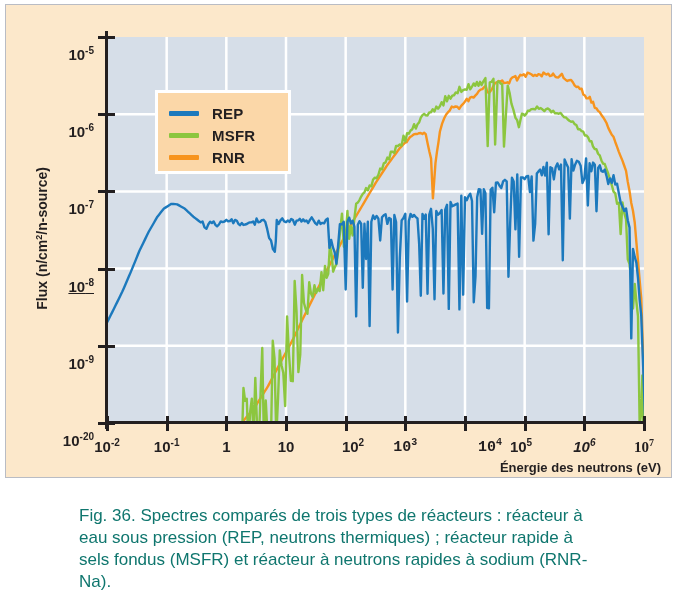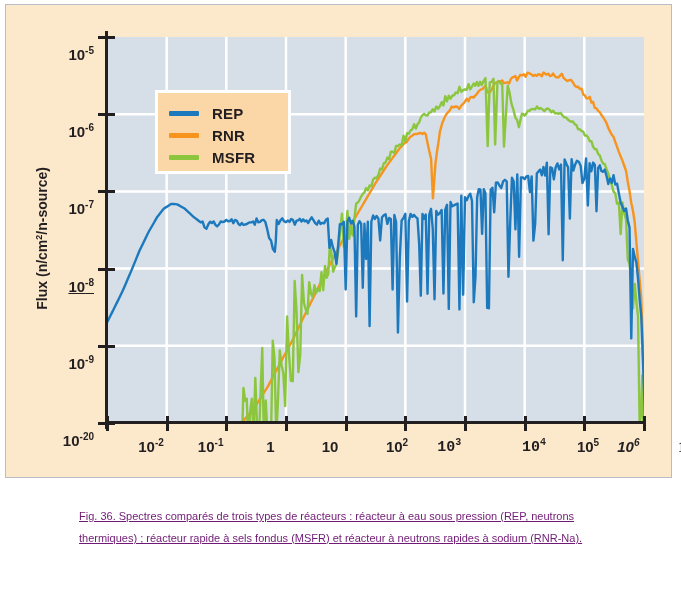--- a/index.html
+++ b/index.html
@@ -33,21 +33,21 @@
     position:absolute;right:0;
     font-size:15px;font-weight:bold;color:#231F20;white-space:nowrap;
     transform:translateY(-50%);
     margin-top:17px;
   }
   .ylabel sup{font-size:10px;vertical-align:super;}
   .ylabels-wrap{position:absolute;left:0;top:0;width:88px;height:474px;}
 
   .xlabel{
     position:absolute;top:432px;font-size:15px;font-weight:bold;color:#231F20;
-    white-space:nowrap;transform:translateX(-50%);margin-left:44px;
+    white-space:nowrap;transform:translateX(-50%);
   }
   .xlabel sup{font-size:10px;vertical-align:super;}
 
   
   #ytitle{
     position:absolute;left:-94px;top:225px;width:260px;
     text-align:center;
     font-size:14px;font-weight:bold;color:#231F20;
     transform:rotate(-90deg);transform-origin:center center;
     white-space:nowrap;
@@ -68,21 +68,21 @@
   .legend-row{display:flex;align-items:center;height:22px;padding-left:11px;}
   .legend-swatch{width:30px;height:5px;border-radius:1px;flex:0 0 auto;}
   .legend-text{
     margin-left:13px;font-size:15px;font-weight:bold;color:#231F20;
     letter-spacing:.2px;
   }
 
   
   #caption{
     position:absolute;left:79px;top:505px;width:520px;
-    font-size:11px;line-height:22px;color:#701a75;text-decoration:underline;
+    font-size:17px;line-height:22px;color:#0f766e;
   }
 </style>
 </head>
 <body>
 
 <div id="figure">
 
   <div id="panel">
 
     <div id="plot">
@@ -147,42 +147,43 @@
         <div class="ylabel" style="top: 418px; right: 0px;"><span>10</span><sup>-20</sup></div>
       </div>
     <div id="xlabels">
         <div class="xlabel" style="left: 101px;"><span>10</span><sup>-2</sup></div>
         <div class="xlabel" style="left: 160.667px;"><span>10</span><sup>-1</sup></div>
         <div class="xlabel" style="left: 220.333px;"><span>1</span><sup></sup></div>
         <div class="xlabel" style="left: 280px;"><span>10</span><sup></sup></div>
         <div class="xlabel" style="left: 347px;"><span>10</span><sup>2</sup></div>
         <div class="xlabel" style="left: 399.333px; font-family: Liberation Mono, monospace;"><span>10</span><sup>3</sup></div>
         <div class="xlabel" style="left: 484px; font-family: Liberation Mono, monospace;"><span>10</span><sup>4</sup></div>
-        <div class="xlabel" style="left: 538px; text-align: center;"><span>10</span><sup>5</sup></div>
+        <div class="xlabel" style="left: 515px; text-align: center;"><span>10</span><sup>5</sup></div>
         <div class="xlabel" style="left: 578.333px; font-style: italic;"><span>10</span><sup>6</sup></div>
         <div class="xlabel" style="left: 638px; font-family: Liberation Serif, serif;"><span>10</span><sup>7</sup></div>
       </div>
 
     <div id="ytitle">
       <span>Flux (n/cm</span><sup>2</sup><span>/n-source)</span>
     </div>
 
+    <div id="xtitle">Énergie des neutrons (eV)</div>
 
     <div id="legend">
         <div class="legend-row">
           <span class="legend-swatch" style="background: rgb(28, 121, 189);"></span>
           <span class="legend-text">REP</span>
         </div>
         <div class="legend-row">
+          <span class="legend-swatch" style="background: rgb(140, 198, 63);"></span>
+          <span class="legend-text">MSFR</span>
+        </div>
+        <div class="legend-row">
           <span class="legend-swatch" style="background: rgb(247, 148, 30);"></span>
           <span class="legend-text">RNR</span>
-        </div>
-        <div class="legend-row">
-          <span class="legend-swatch" style="background: rgb(140, 198, 63);"></span>
-          <span class="legend-text">MSFR</span>
         </div>
       </div>
 
   </div>
 
   <div id="caption">Fig. 36. Spectres comparés de trois types de réacteurs : réacteur à eau sous pression (REP, neutrons thermiques) ; réacteur rapide à sels fondus (MSFR) et réacteur à neutrons rapides à sodium (RNR-Na).</div>
 
 </div>
 
 </body></html>

